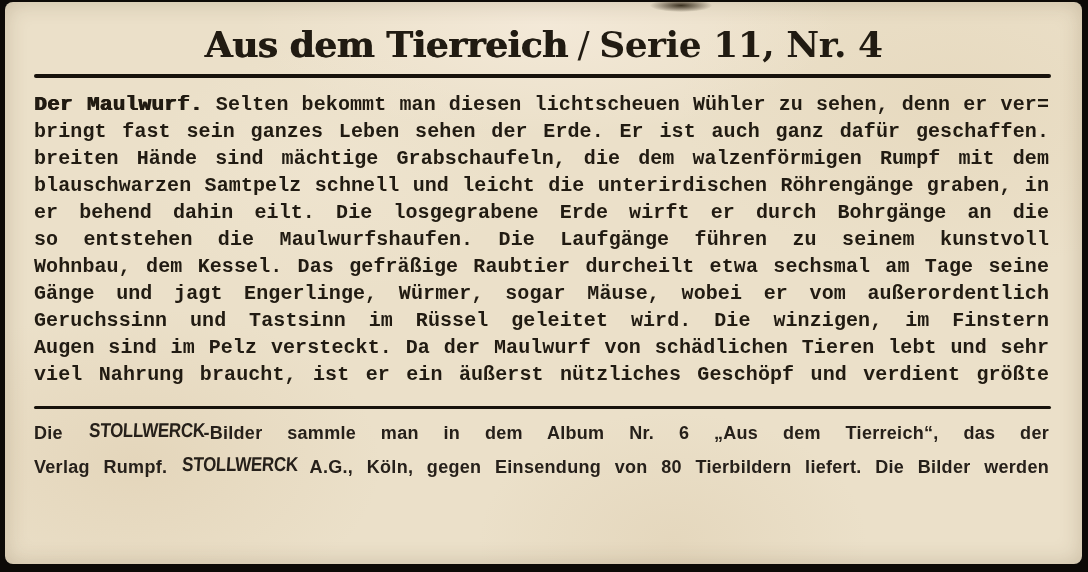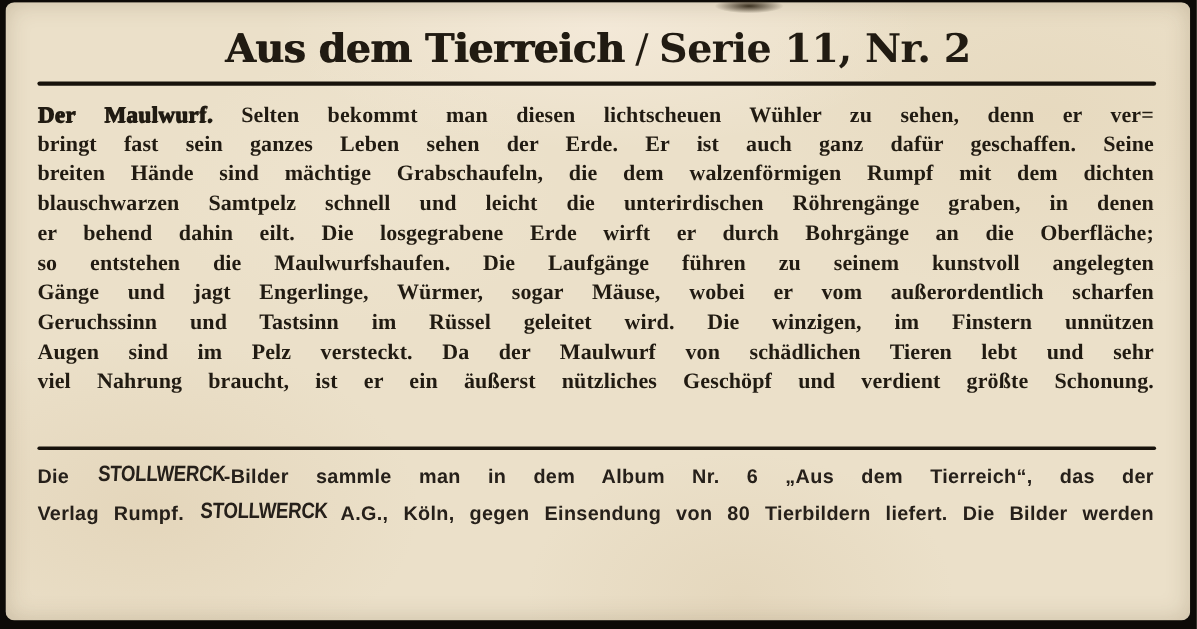--- a/index.html
+++ b/index.html
@@ -37,21 +37,21 @@
   .title .t-series{ text-shadow:.8px 0 0 currentColor;margin-top:32px; }
   .title .t-sep{ margin:0 10px; font-weight:400; }
   .rule{
     position:absolute;left:29px;right:31px;height:4px;
     background:#17120b;border-radius:2px;
   }
   .rule-top{ top:72px; }
   .rule-bottom{ top:404px; height:3px; }
   .body-text{
     position:absolute;top:89px;left:29px;right:33px;
-    font-family:Liberation Serif, serif;
+    font-family:Liberation Mono, monospace;
     font-weight:700;font-size:20px;line-height:27px;
     letter-spacing:.1px;
   }
   .bline{
     text-align:justify;
     text-align-last:justify;
     height:27px;overflow:hidden;
     white-space:nowrap;
   }
   .bline{ display:flex; justify-content:space-between; }
@@ -82,32 +82,33 @@
   }
 </style>
 </head>
 <body>
 
 <div class="card">
 
   <div class="stain"></div>
 
   <div class="title">
-    <span class="t-series">Aus dem Tierreich</span><span class="t-sep">/</span><span class="t-num">Serie 11, Nr. 2</span>
+    <span class="t-series">Aus dem Tierreich</span><span class="t-sep">/</span><span class="t-num">Serie 11, Nr. 4</span>
   </div>
 
   <div class="rule rule-top"></div>
 
   <div class="body-text">
     <div class="bline"><span class="lead">Der Maulwurf.</span><span> Selten bekommt man diesen lichtscheuen Wühler zu sehen, denn er ver=</span></div>
     <div class="bline">bringt fast sein ganzes Leben sehen der Erde. Er ist auch ganz dafür geschaffen. Seine</div>
     <div class="bline">breiten Hände sind mächtige Grabschaufeln, die dem walzenförmigen Rumpf mit dem dichten</div>
     <div class="bline">blauschwarzen Samtpelz schnell und leicht die unterirdischen Röhrengänge graben, in denen</div>
     <div class="bline">er behend dahin eilt. Die losgegrabene Erde wirft er durch Bohrgänge an die Oberfläche;</div>
     <div class="bline">so entstehen die Maulwurfshaufen. Die Laufgänge führen zu seinem kunstvoll angelegten</div>
+    <div class="bline">Wohnbau, dem Kessel. Das gefräßige Raubtier durcheilt etwa sechsmal am Tage seine</div>
     <div class="bline">Gänge und jagt Engerlinge, Würmer, sogar Mäuse, wobei er vom außerordentlich scharfen</div>
     <div class="bline">Geruchssinn und Tastsinn im Rüssel geleitet wird. Die winzigen, im Finstern unnützen</div>
     <div class="bline">Augen sind im Pelz versteckt. Da der Maulwurf von schädlichen Tieren lebt und sehr</div>
     <div class="bline">viel Nahrung braucht, ist er ein äußerst nützliches Geschöpf und verdient größte Schonung.</div>
   </div>
 
   <div class="rule rule-bottom"></div>
 
   <div class="footer-text">
     <div class="fline"><span>Die </span><span class="brand">STOLLWERCK</span><span>-Bilder sammle man in dem Album Nr. 6 „Aus dem Tierreich“, das der</span></div>

